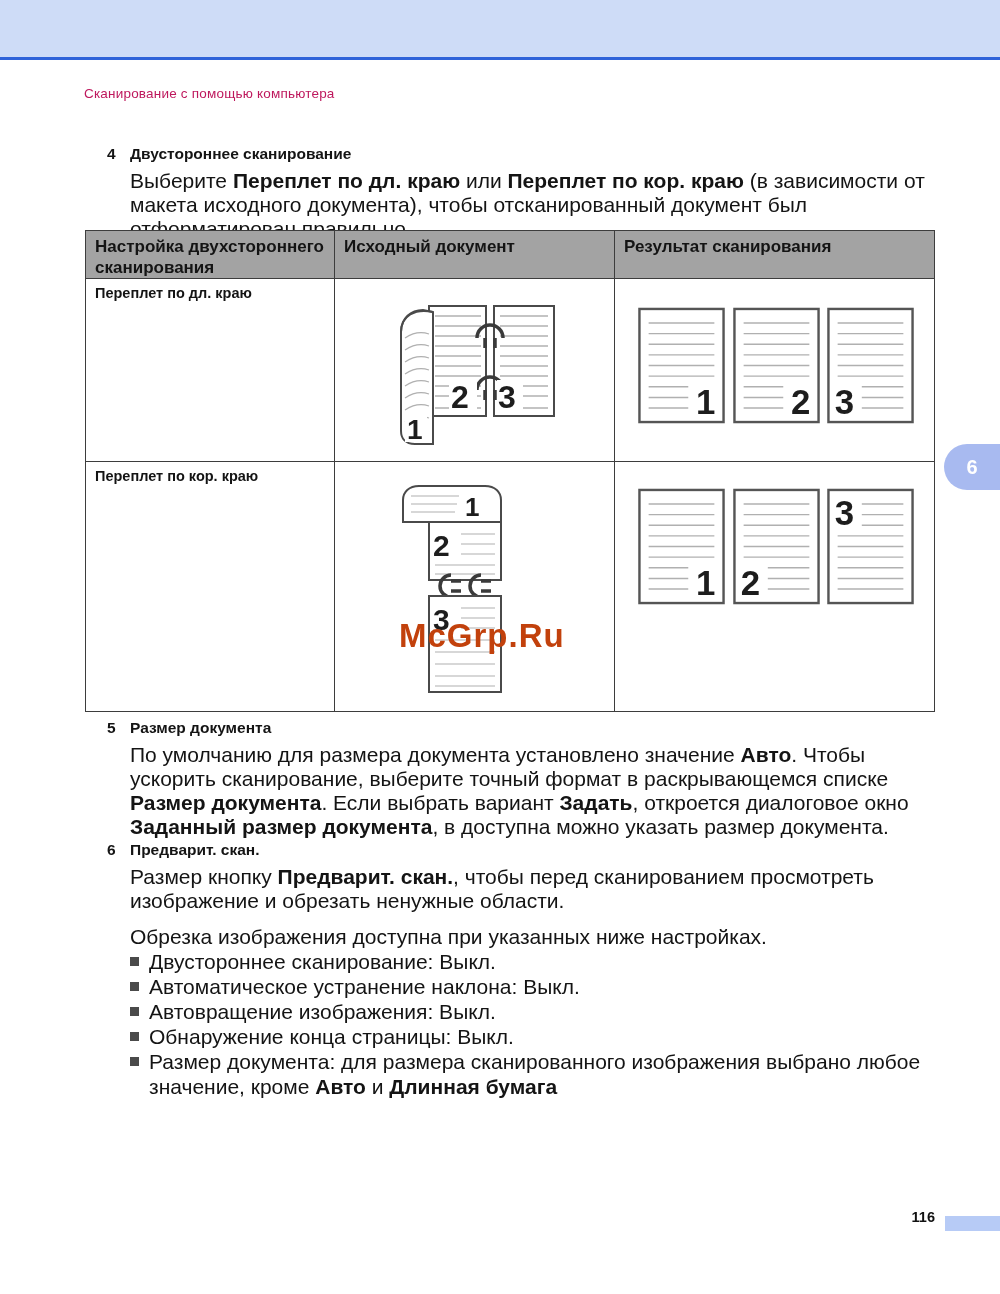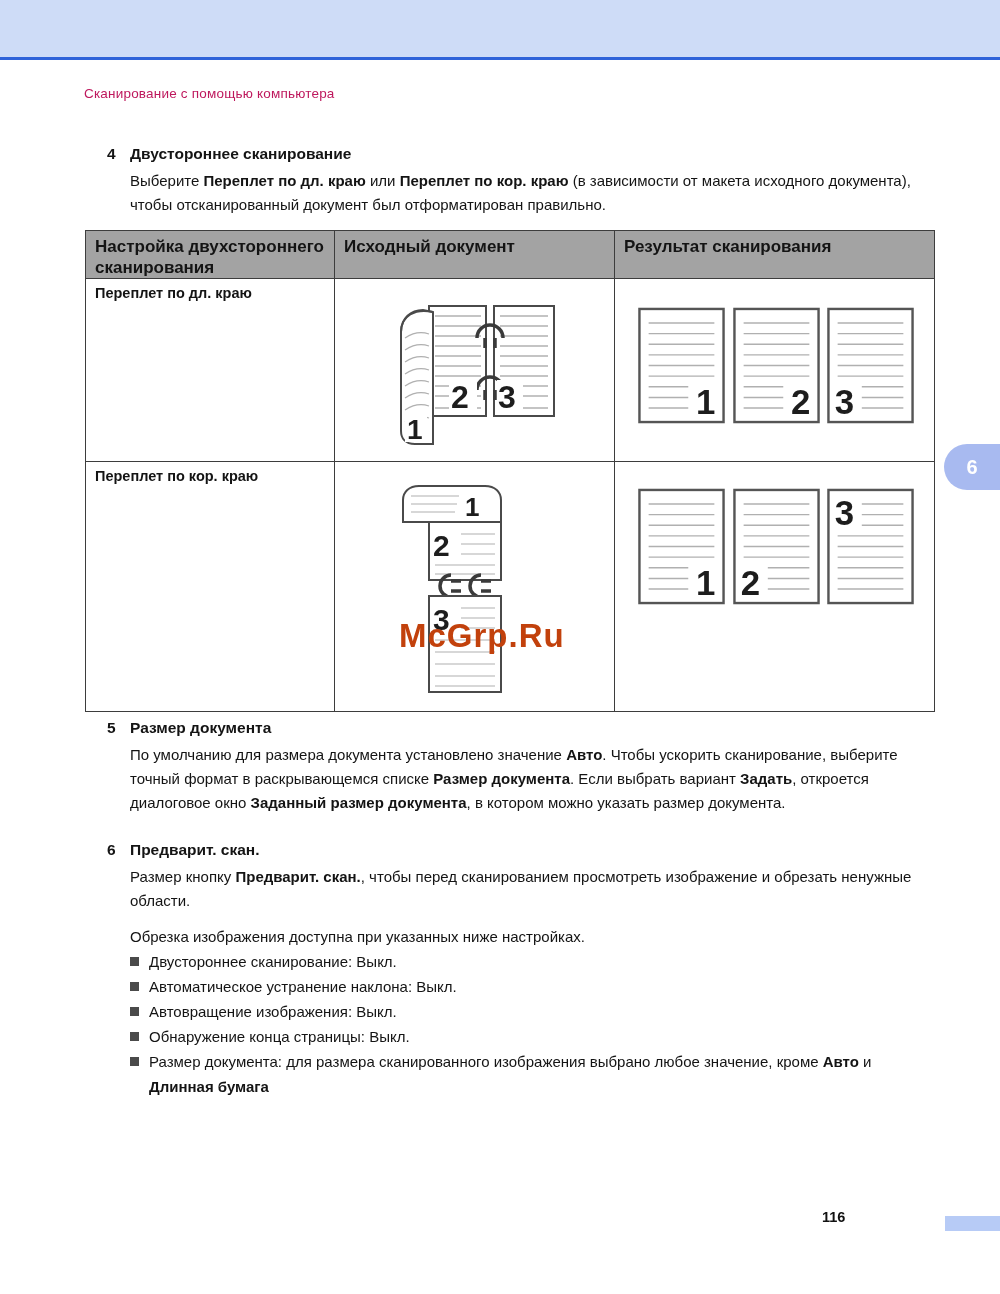--- a/index.html
+++ b/index.html
@@ -20,21 +20,21 @@
 
   .running-header {
     position:absolute; left:84px; top:86px;
     font-size:13.5px; color:#be185d; letter-spacing:.2px;
   }
 
   
   .sec { position:absolute; left:107px; width:845px; }
   .sec-head { display:flex; font-weight:bold; font-size:15.5px; line-height:20px; }
   .sec-num { width:23px; flex:0 0 23px; }
-  .sec-body { margin-left:23px; margin-top:5px; width:802px; font-size:15px; line-height:24px; }
+  .sec-body { margin-left:23px; margin-top:5px; width:802px; font-size:21px; line-height:24px; }
   .sec-body p + p { margin-top:12px; }
   .sec-body b { font-weight:bold; }
 
   #sec4 { top:144px; }
   #sec5 { top:718px; }
   #sec6 { top:840px; }
 
   
   .bullets { }
   .bullet { position:relative; padding-left:19px; line-height:25px; }
@@ -77,22 +77,22 @@
   
   .side-tab {
     position:absolute; left:944px; top:444px; width:56px; height:46px;
     background:#a8baf0; border-radius:23px 0 0 23px;
     display:flex; align-items:center; justify-content:center;
     color:#ffffff; font-weight:bold; font-size:20px;
   }
 
   
   .page-number {
-    position:absolute; left:822px; top:1209px; width:80px;
-    text-align:left; font-weight:bold; font-size:14.5px; color:#111;
+    position:absolute; left:855px; top:1209px; width:80px;
+    text-align:right; font-weight:bold; font-size:14.5px; color:#111;
   }
   .footer-bar {
     position:absolute; left:945px; top:1216px; width:55px; height:15px;
     background:#b7cbf6;
   }
 </style>
 </head>
 <body>
 
 <div class="band"></div>
@@ -334,21 +334,21 @@
 </div>
 
 <div class="watermark">McGrp.Ru</div>
 
 <div class="sec" id="sec5">
   <div class="sec-head">
     <span class="sec-num">5</span>
     <span>Размер документа</span>
   </div>
   <div class="sec-body">
-    <p><span>По умолчанию для размера документа установлено значение </span><b>Авто</b><span>. Чтобы ускорить сканирование, выберите точный формат в раскрывающемся списке </span><b>Размер документа</b><span>. Если выбрать вариант </span><b>Задать</b><span>, откроется диалоговое окно </span><b>Заданный размер документа</b><span>, в котором можно указать размер документа.</span></p>
+    <p><span>По умолчанию для размера документа установлено значение </span><b>Авто</b><span>. Чтобы ускорить сканирование, выберите точный формат в раскрывающемся списке </span><b>Размер документа</b><span>. Если выбрать вариант </span><b>Задать</b><span>, откроется диалоговое окно </span><b>Заданный размер документа</b><span>, в доступна можно указать размер документа.</span></p>
   </div>
 </div>
 
 <div class="sec" id="sec6">
   <div class="sec-head">
     <span class="sec-num">6</span>
     <span>Предварит. скан.</span>
   </div>
   <div class="sec-body">
     <p><span>Размер кнопку </span><b>Предварит. скан.</b><span>, чтобы перед сканированием просмотреть изображение и обрезать ненужные области.</span></p>

